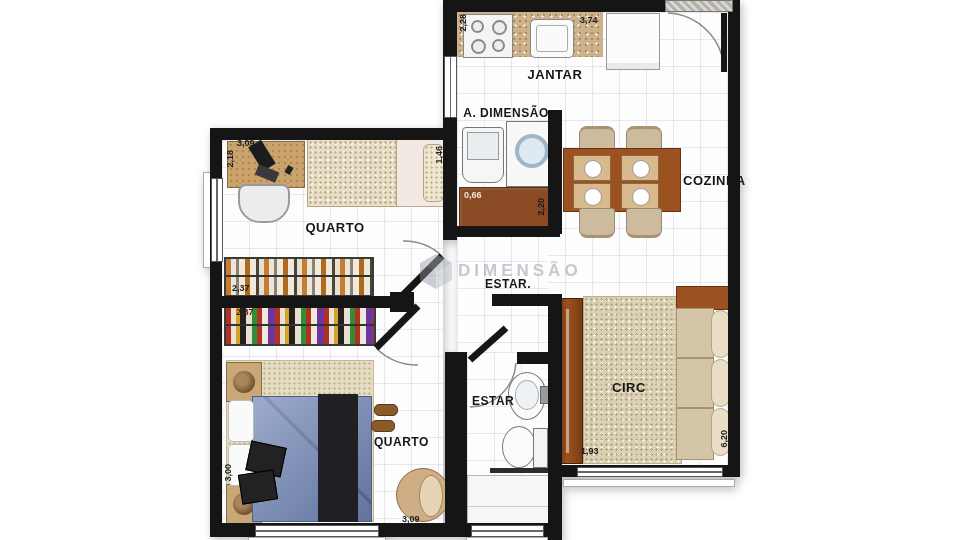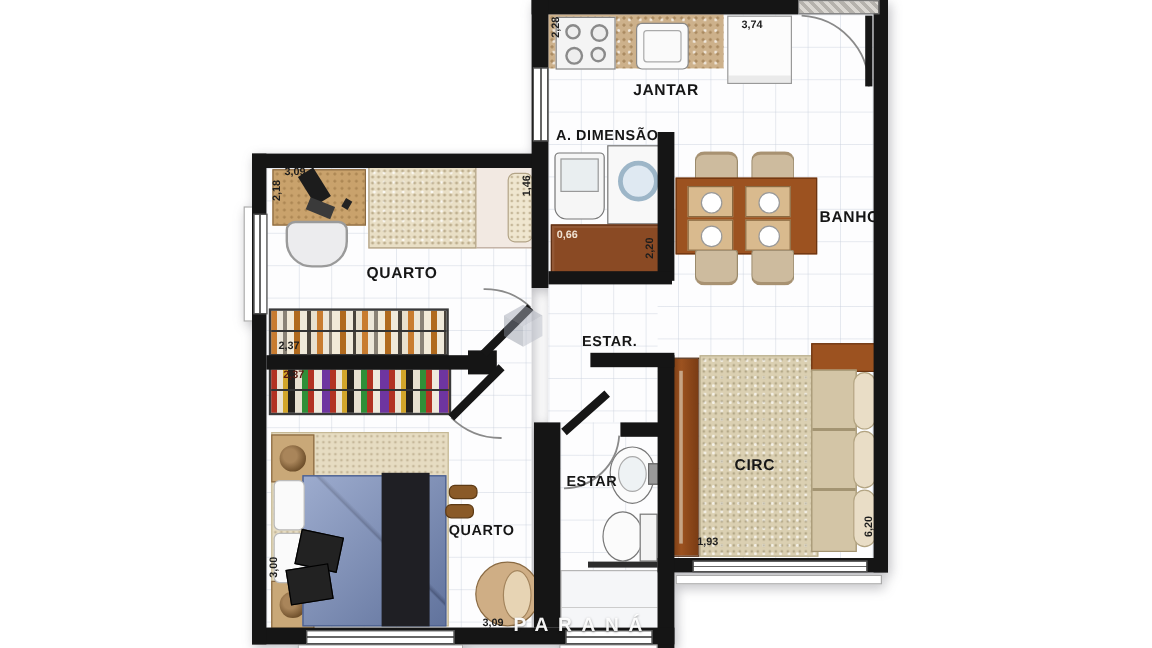--- a/index.html
+++ b/index.html
@@ -201,43 +201,43 @@
       <path d="M 403 241 A 55 55 0 0 1 442 256" fill="none" stroke="#8a8a8a" stroke-width="1.5"></path>
       <line x1="403" y1="295" x2="442" y2="256" stroke="#161616" stroke-width="7"></line>
       <path d="M 376 348 A 59 59 0 0 0 418 365" fill="none" stroke="#8a8a8a" stroke-width="1.5"></path>
       <line x1="418" y1="306" x2="376" y2="348" stroke="#161616" stroke-width="7"></line>
       <path d="M 516 363 A 47 47 0 0 1 470 407" fill="none" stroke="#8a8a8a" stroke-width="1.5"></path>
       <line x1="470" y1="360" x2="506" y2="328" stroke="#161616" stroke-width="7"></line>
     </svg>
 
     <div class="room-label" style="left:505px;top:67px;width:100px;text-align:center;">JANTAR</div>
     <div class="room-label" style="left:458px;top:106px;width:96px;text-align:center;font-size:12px;">A. DIMENSÃO</div>
-    <div class="room-label" style="left:683px;top:173px;">BANHO</div>
+    <div class="room-label" style="left:683px;top:173px;">COZINHA</div>
     <div class="room-label" style="left:485px;top:277px;font-size:12px;">ESTAR.</div>
     <div class="room-label" style="left:303px;top:220px;width:64px;text-align:center;">QUARTO</div>
     <div class="room-label" style="left:374px;top:435px;font-size:12px;">QUARTO</div>
     <div class="room-label" style="left:472px;top:394px;font-size:12px;">ESTAR</div>
     <div class="room-label" style="left:596px;top:380px;width:66px;text-align:center;">CIRC</div>
 
     <div class="dim v" style="left:458px;top:14px;">2,28</div>
-    <div class="dim" style="left:618px;top:15px;">3,74</div>
+    <div class="dim" style="left:580px;top:15px;">3,74</div>
     <div class="dim" style="left:237px;top:138px;">3,09</div>
     <div class="dim v" style="left:225px;top:150px;">2,18</div>
     <div class="dim v" style="left:434px;top:146px;">1,46</div>
     <div class="dim" style="left:232px;top:283px;">2,37</div>
     <div class="dim" style="left:236px;top:307px;color:#5a1a10;">2,37</div>
     <div class="dim" style="left:464px;top:190px;color:#f0e2d2;">0,66</div>
     <div class="dim v" style="left:536px;top:198px;color:#1d1d1d;">2,20</div>
     <div class="dim v" style="left:223px;top:464px;">3,00</div>
     <div class="dim" style="left:402px;top:514px;">3,09</div>
     <div class="dim" style="left:581px;top:446px;">1,93</div>
     <div class="dim v" style="left:719px;top:430px;">6,20</div>
   </div>
 
   <div class="wm-center">
     <svg width="36" height="38" viewBox="0 0 36 38">
       <polygon points="18,2 34,11 18,20 2,11" fill="rgba(165,170,182,.5)"></polygon>
       <polygon points="2,11 18,20 18,37 2,28" fill="rgba(140,146,160,.45)"></polygon>
       <polygon points="34,11 18,20 18,37 34,28" fill="rgba(185,190,200,.5)"></polygon>
     </svg>
+    <span class="wm-text">DIMENSÃO</span>
   </div>
-  <div class="wm-sub">PARANÁ</div>
 </div>
 
 </body></html>

